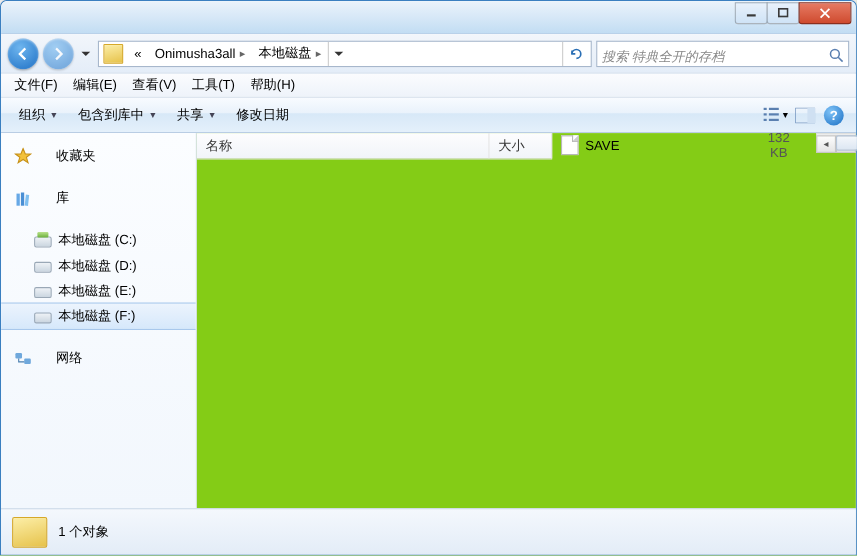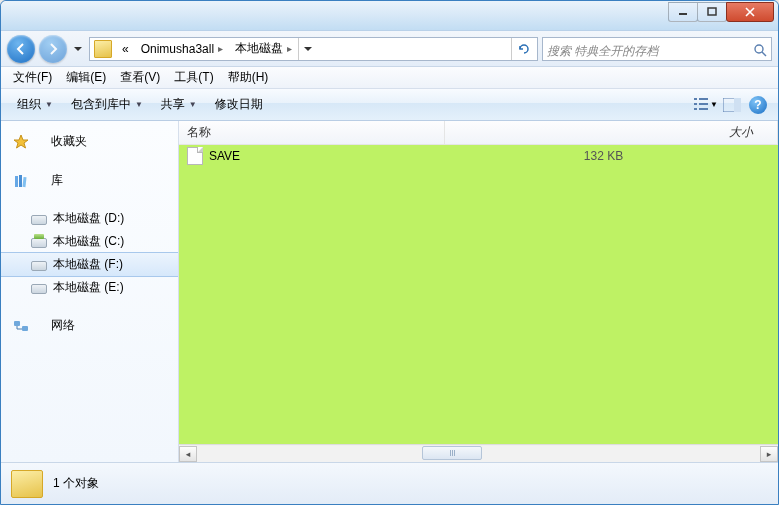--- a/index.html
+++ b/index.html
@@ -49,27 +49,27 @@
 .side-item.selected { background: linear-gradient(to bottom, #ecf4fd, #d6e8fb); border:1px solid #a8c8ec; border-left:none; border-right:none; margin:-1px 0; }
 .ic { width:16px; height:16px; display:inline-flex; align-items:center; justify-content:center; flex-shrink:0; }
 .ic-fav svg { fill:#f3c13a; stroke:#c7921a; }
 .ic-lib svg { fill:#5aa3e8; }
 .ic-comp svg { fill:#7ea8cf; }
 .ic-disk { background:linear-gradient(to bottom,#eef2f6,#cbd6e0); border:1px solid #9aa8b6; border-radius:2px; width:16px; height:10px; margin-top:3px; position:relative; }
 .ic-disk.c::after { content:""; position:absolute; top:-5px; left:2px; width:10px; height:5px; background:linear-gradient(#b8e08a,#6ab03a); border-radius:1px; }
 .ic-net svg { fill:#4a8fd4; }
 
 
-.main { flex:1; display:flex; flex-direction:column; background:#bef264; min-width:0; }
+.main { flex:1; display:flex; flex-direction:row; background:#84cc16; min-width:0; }
 .cols { height:24px; border-bottom:1px solid #e5e5e5; display:flex; align-items:center; background:linear-gradient(to bottom,#fdfdfe,#f1f4f9); }
 .col { padding:0 8px; border-right:1px solid #e5e5e5; height:100%; display:flex; align-items:center; color:#333; }
 .col-name { width:266px; }
 .col-date { width:124px; }
 .col-type { width:100px; }
-.col-size { flex:1; justify-content:flex-end; padding-right:24px;font-style:italic; }
+.col-size { flex:1; justify-content:flex-end; padding-right:24px; }
 .rows { flex:1; overflow:auto; }
 .row { display:flex; align-items:center; height:22px; padding:2px 0; }
 .cell { padding:0 8px; }
 .cell-name { width:266px; display:flex; align-items:center; gap:6px; }
 .cell-date { width:124px; color:#555; }
 .cell-type { width:100px; color:#555; }
 .cell-size { flex:1; text-align:center; padding-right:24px; color:#555; }
 .file-ic { width:16px; height:18px; border:1px solid #b8b8b8; background:#fff; position:relative; }
 .file-ic::before { content:""; position:absolute; top:-1px; right:-1px; width:5px; height:5px; background:linear-gradient(135deg,#fff 48%, #ccc 52%); border-left:1px solid #b8b8b8; border-bottom:1px solid #b8b8b8;}
 .hscroll { height:18px; background:#f0f0f0; border-top:1px solid #ddd; display:flex; align-items:center; }
@@ -225,41 +225,41 @@
                 <rect x="6" y="2" width="3" height="12" fill="#4a8fd4"></rect>
                 <rect x="10" y="4" width="3" height="10" fill="#7fbff0" transform="rotate(6 11 9)"></rect>
               </svg>
             </span>
           <span>库</span>
         </div>
       </div>
       <div class="side-group">
         <div class="side-item">
             <span class="ic">
-              <span class="ic-disk"></span>
-            </span>
-            <span>本地磁盘 (D:)</span>
+              <span class="ic-disk c"></span>
+            </span>
+            <span>本地磁盘 (C:)</span>
           </div>
         <div class="side-item">
             <span class="ic">
-              <span class="ic-disk c"></span>
-            </span>
-            <span>本地磁盘 (C:)</span>
+              <span class="ic-disk"></span>
+            </span>
+            <span>本地磁盘 (D:)</span>
+          </div>
+        <div class="side-item">
+            <span class="ic">
+              <span class="ic-disk"></span>
+            </span>
+            <span>本地磁盘 (E:)</span>
           </div>
         <div class="side-item selected">
             <span class="ic">
               <span class="ic-disk"></span>
             </span>
             <span>本地磁盘 (F:)</span>
-          </div>
-        <div class="side-item">
-            <span class="ic">
-              <span class="ic-disk"></span>
-            </span>
-            <span>本地磁盘 (E:)</span>
           </div>
       </div>
       <div class="side-group">
         <div class="side-head">
           <span class="ic ic-net">
               <svg width="16" height="16" viewBox="0 0 16 16">
                 <rect x="1" y="3" width="6" height="5" rx="1" fill="#6fa8dc"></rect>
                 <rect x="9" y="8" width="6" height="5" rx="1" fill="#6fa8dc"></rect>
                 <path d="M4 8 L4 11 L9 11" stroke="#4a7fb0" fill="none"></path>
               </svg>

